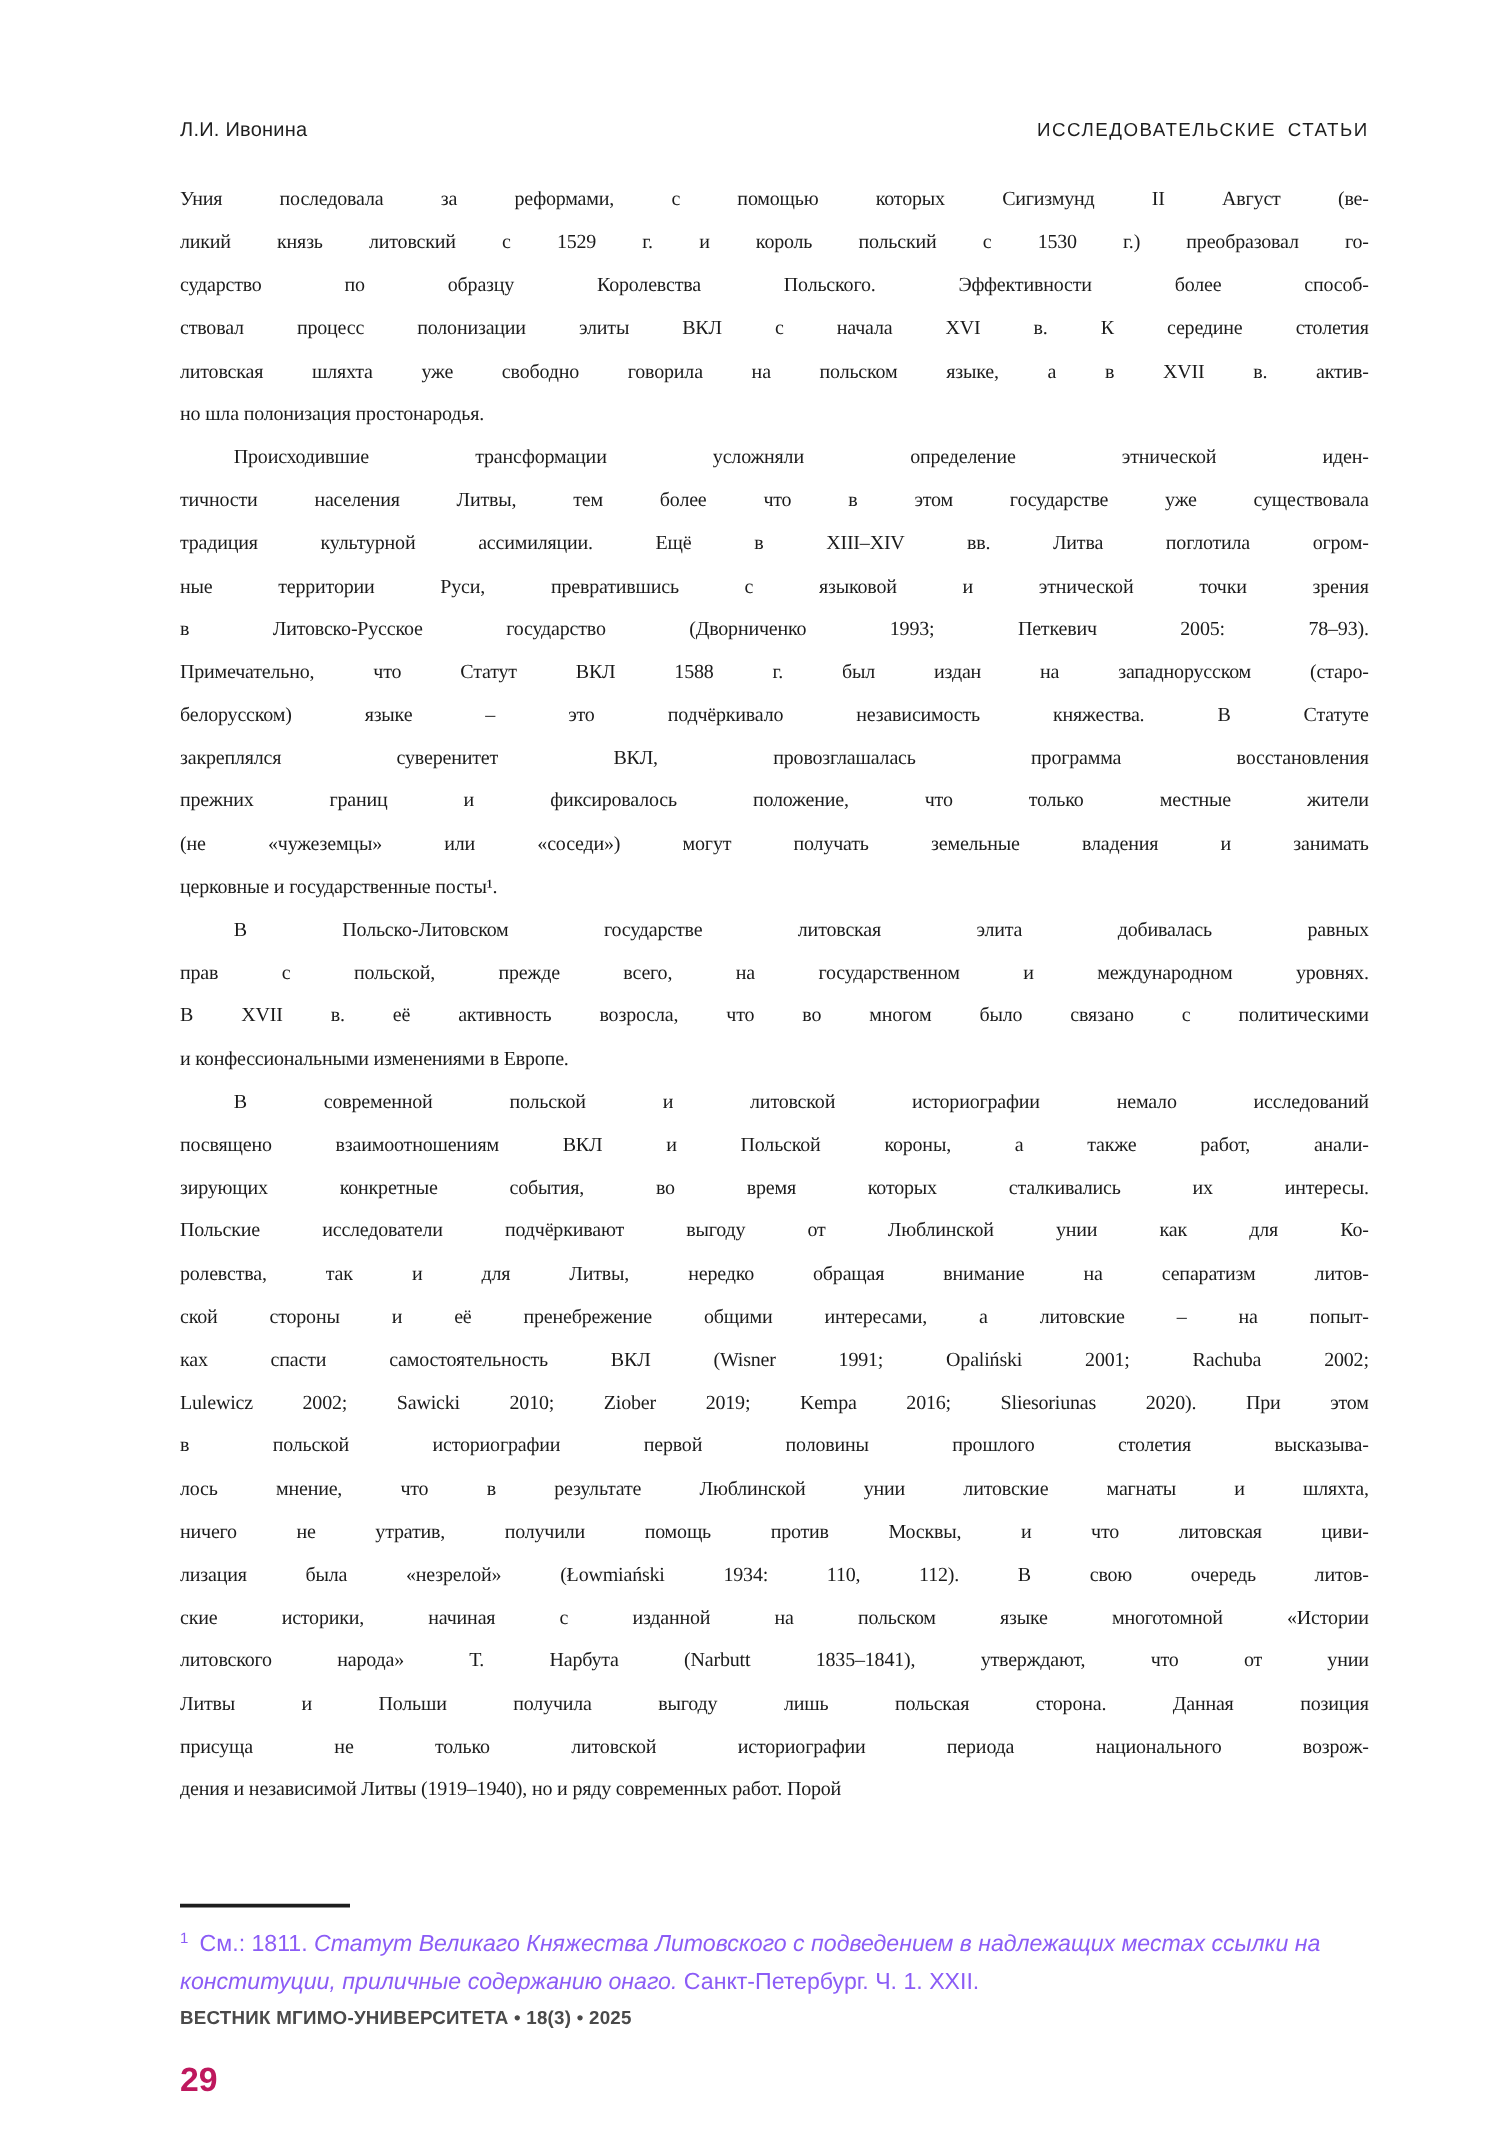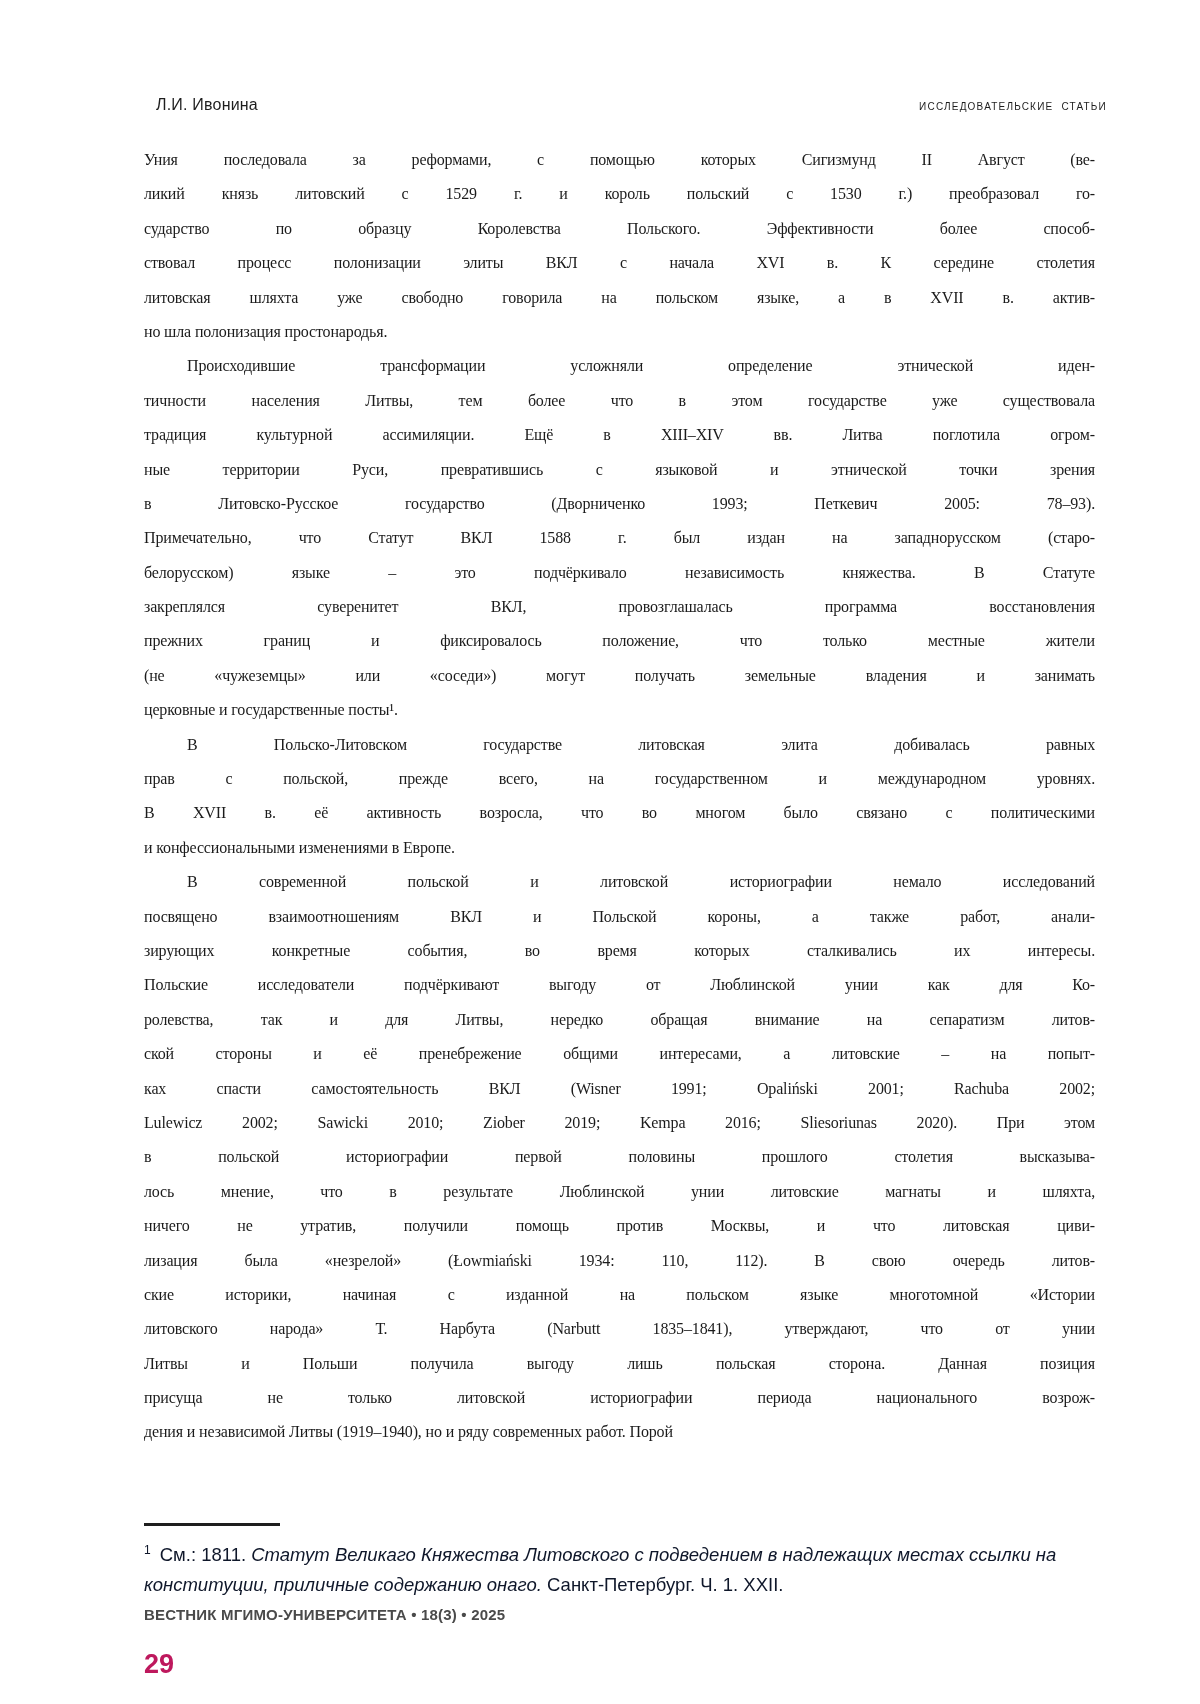--- a/index.html
+++ b/index.html
@@ -14,34 +14,34 @@
   }
   .page {
     position: absolute;
     inset: 0;
     background: #ffffff;
   }
   
   .running-header {
     position: absolute;
     top: 96px;
-    left: 156px;
+    left: 144px;
     width: 951px;
     display: flex;
     justify-content: space-between;
     align-items: baseline;
     font-family: "Liberation Sans", sans-serif;
     color: #1e1e1e;
   }
   .author-name {
     font-size: 16px;
     letter-spacing: 0.2px;
   }
   .section-label {
-    font-size: 10px;
+    font-size: 15px;
     letter-spacing: 1.2px;
     word-spacing: 4px;
     padding-left: 32px;
   }
   
   .article-body {
     position: absolute;
     top: 143px;
     left: 144px;
     width: 951px;
@@ -73,21 +73,21 @@
     background: #1e1e1e;
   }
   .footnote {
     position: absolute;
     top: 1540px;
     left: 144px;
     width: 951px;
     font-family: "Liberation Sans", sans-serif;
     font-size: 18.5px;
     line-height: 30px;
-    color: #0f172a;
+    color: #8b5cf6;
   }
   .fn-marker {
     font-size: 12px;
     vertical-align: super;
     line-height: 0;
     margin-right: 9px;
   }
   .fn-italic { font-style: italic; }
   
   .page-footer {

